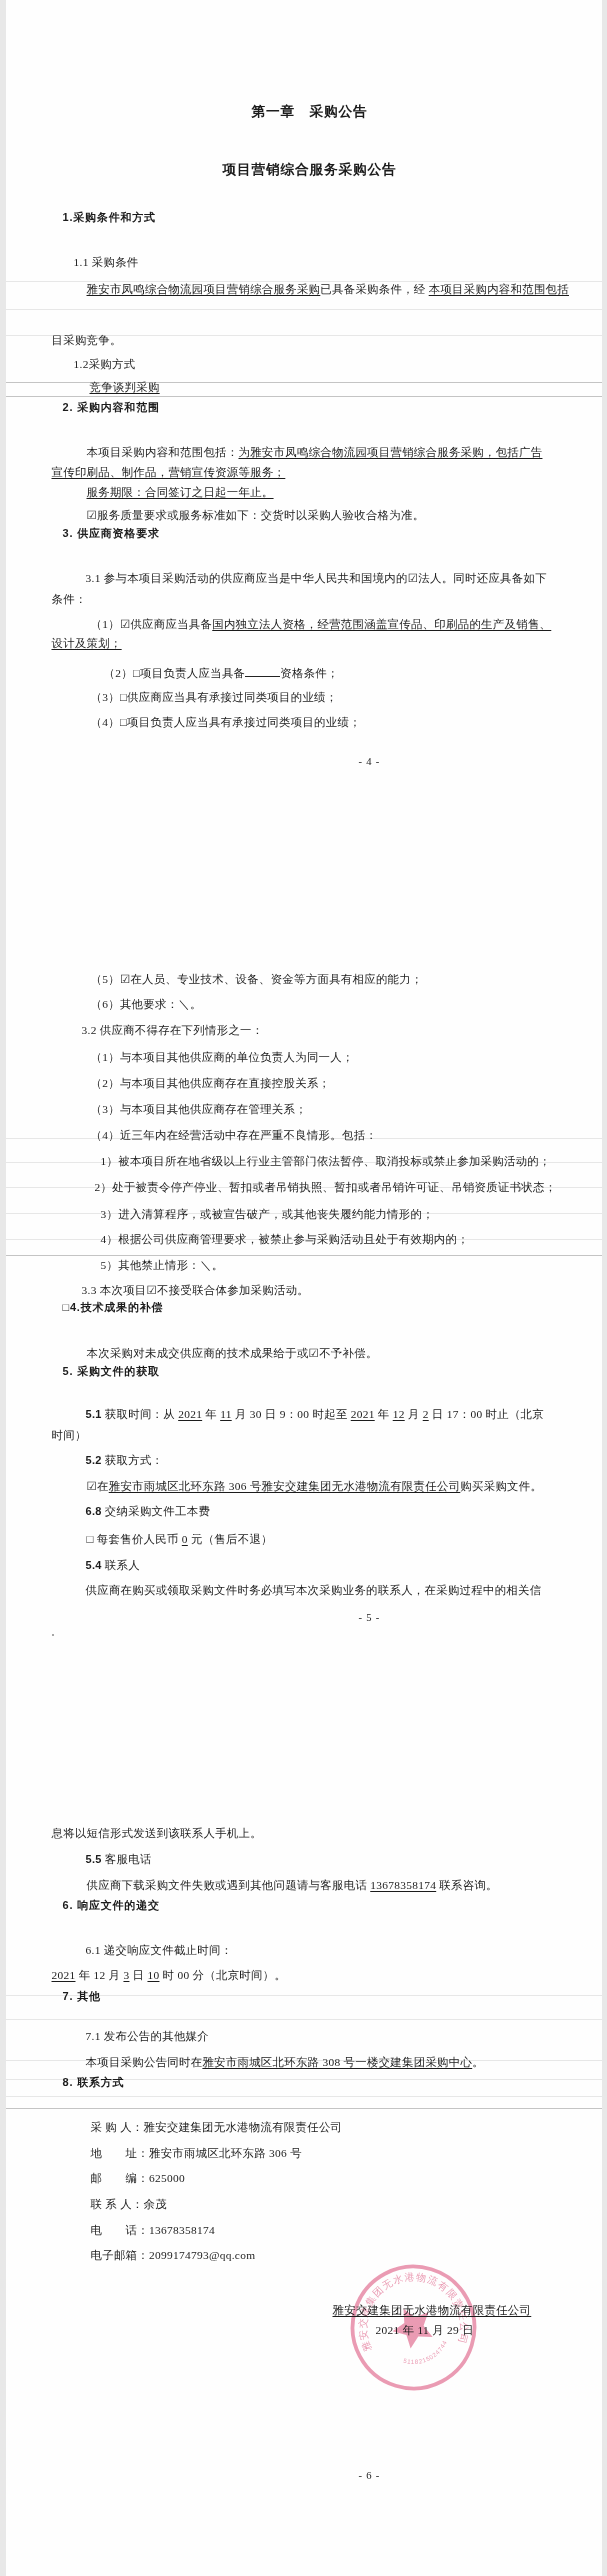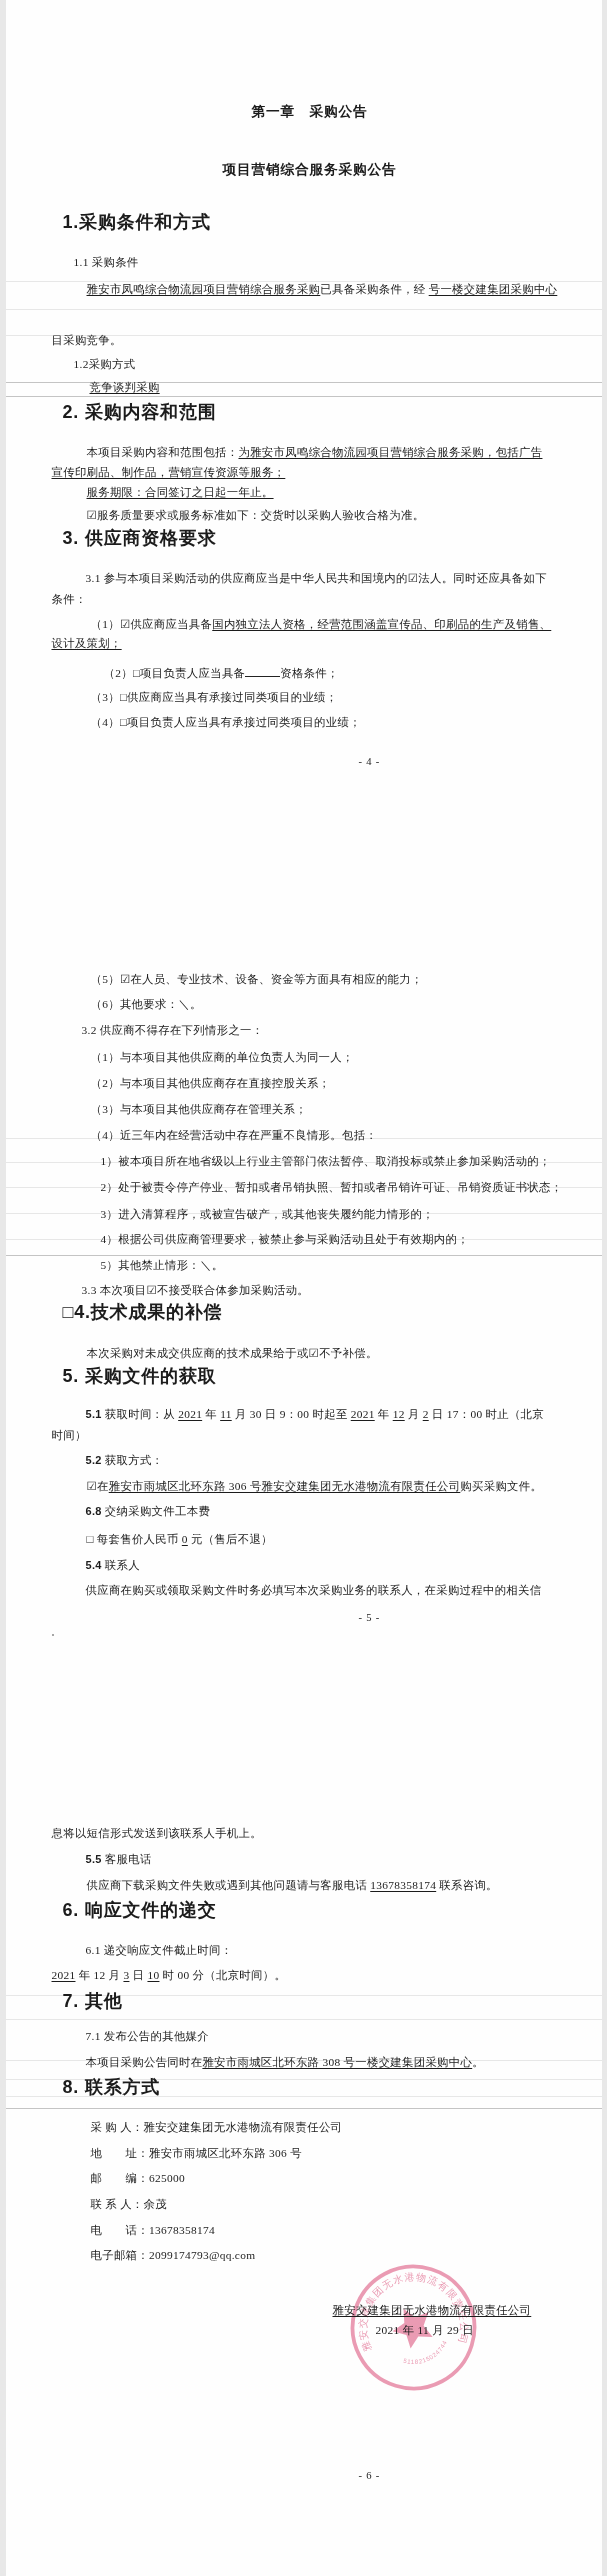--- a/index.html
+++ b/index.html
@@ -17,21 +17,21 @@
     position:absolute;
     white-space:pre;
     font-size:11.4px;
     line-height:1.25;
     letter-spacing:0.3px;
   }
   .c{left:0;width:608px;text-align:center;}
   .h{
     font-family:"Liberation Sans","DejaVu Sans",sans-serif;
     font-weight:bold;
-    font-size:18px;
+    font-size:11px;
     letter-spacing:0.8px;
   }
   .t{
     font-family:"Liberation Sans","DejaVu Sans",sans-serif;
     font-weight:bold;
     font-size:13.7px;
     letter-spacing:0.8px;
   }
   .u{
     text-decoration:underline;
@@ -84,21 +84,21 @@
   <div class="art" style="top:2079px"></div>
   <div class="art" style="top:2096px"></div>
   <div class="art dark" style="top:2108px"></div>
   <div class="dot" style="left:46px;top:1634px"></div>
 
   <div class="ln c t" style="top:103px"><span>第一章　采购公告</span></div>
   <div class="ln c t" style="top:161px"><span>项目营销综合服务采购公告</span></div>
 
   <div class="ln h" style="left:57px;top:211px"><span>1.采购条件和方式</span></div>
   <div class="ln" style="left:68px;top:255px"><span>1.1 采购条件</span></div>
-  <div class="ln" style="left:81px;top:282px"><span class="u">雅安市凤鸣综合物流园项目营销综合服务采购</span><span>已具备采购条件，经 </span><span class="u">号一楼交建集团采购中心</span></div>
+  <div class="ln" style="left:81px;top:282px"><span class="u">雅安市凤鸣综合物流园项目营销综合服务采购</span><span>已具备采购条件，经 </span><span class="u">本项目采购内容和范围包括</span></div>
   <div class="ln" style="left:46px;top:333px"><span>目采购竞争。</span></div>
   <div class="ln" style="left:68px;top:357px"><span>1.2采购方式</span></div>
   <div class="ln" style="left:84px;top:380px"><span class="u">竞争谈判采购</span></div>
 
   <div class="ln h" style="left:57px;top:401px"><span>2. 采购内容和范围</span></div>
   <div class="ln" style="left:81px;top:445px"><span>本项目采购内容和范围包括：</span><span class="u">为雅安市凤鸣综合物流园项目营销综合服务采购，包括广告</span></div>
   <div class="ln" style="left:46px;top:465px"><span class="u">宣传印刷品、制作品，营销宣传资源等服务；</span></div>
   <div class="ln" style="left:81px;top:485px"><span class="u">服务期限：合同签订之日起一年止。</span></div>
   <div class="ln" style="left:81px;top:508px"><span>☑服务质量要求或服务标准如下：交货时以采购人验收合格为准。</span></div>
 
@@ -114,21 +114,21 @@
   <div class="ln pagenum" style="left:353px;top:755px"><span>- 4 -</span></div>
 
   <div class="ln" style="left:85px;top:972px"><span>（5）☑在人员、专业技术、设备、资金等方面具有相应的能力；</span></div>
   <div class="ln" style="left:85px;top:997px"><span>（6）其他要求：＼。</span></div>
   <div class="ln" style="left:76px;top:1023px"><span>3.2 供应商不得存在下列情形之一：</span></div>
   <div class="ln" style="left:85px;top:1050px"><span>（1）与本项目其他供应商的单位负责人为同一人；</span></div>
   <div class="ln" style="left:85px;top:1076px"><span>（2）与本项目其他供应商存在直接控股关系；</span></div>
   <div class="ln" style="left:85px;top:1102px"><span>（3）与本项目其他供应商存在管理关系；</span></div>
   <div class="ln" style="left:85px;top:1128px"><span>（4）近三年内在经营活动中存在严重不良情形。包括：</span></div>
   <div class="ln" style="left:95px;top:1154px"><span>1）被本项目所在地省级以上行业主管部门依法暂停、取消投标或禁止参加采购活动的；</span></div>
-  <div class="ln" style="left:95px;top:1180px"><span>2）处于被责令停产停业、暂扣或者吊销执照、暂扣或者吊销许可证、吊销资质证书状态；</span></div>
+  <div class="ln" style="left:89px;top:1180px"><span>2）处于被责令停产停业、暂扣或者吊销执照、暂扣或者吊销许可证、吊销资质证书状态；</span></div>
   <div class="ln" style="left:95px;top:1207px"><span>3）进入清算程序，或被宣告破产，或其他丧失履约能力情形的；</span></div>
   <div class="ln" style="left:95px;top:1232px"><span>4）根据公司供应商管理要求，被禁止参与采购活动且处于有效期内的；</span></div>
   <div class="ln" style="left:95px;top:1258px"><span>5）其他禁止情形：＼。</span></div>
   <div class="ln" style="left:76px;top:1283px"><span>3.3 本次项目☑不接受联合体参加采购活动。</span></div>
 
   <div class="ln h" style="left:57px;top:1301px"><span>□4.技术成果的补偿</span></div>
   <div class="ln" style="left:81px;top:1346px"><span>本次采购对未成交供应商的技术成果给于或☑不予补偿。</span></div>
 
   <div class="ln h" style="left:57px;top:1365px"><span>5. 采购文件的获取</span></div>
   <div class="ln" style="left:80px;top:1407px"><span class="bnum">5.1</span><span> 获取时间：从 </span><span class="u">2021</span><span> 年 </span><span class="u">11</span><span> 月 30 日 9：00 时起至 </span><span class="u">2021</span><span> 年 </span><span class="u">12</span><span> 月 </span><span class="u">2</span><span> 日 17：00 时止（北京</span></div>

